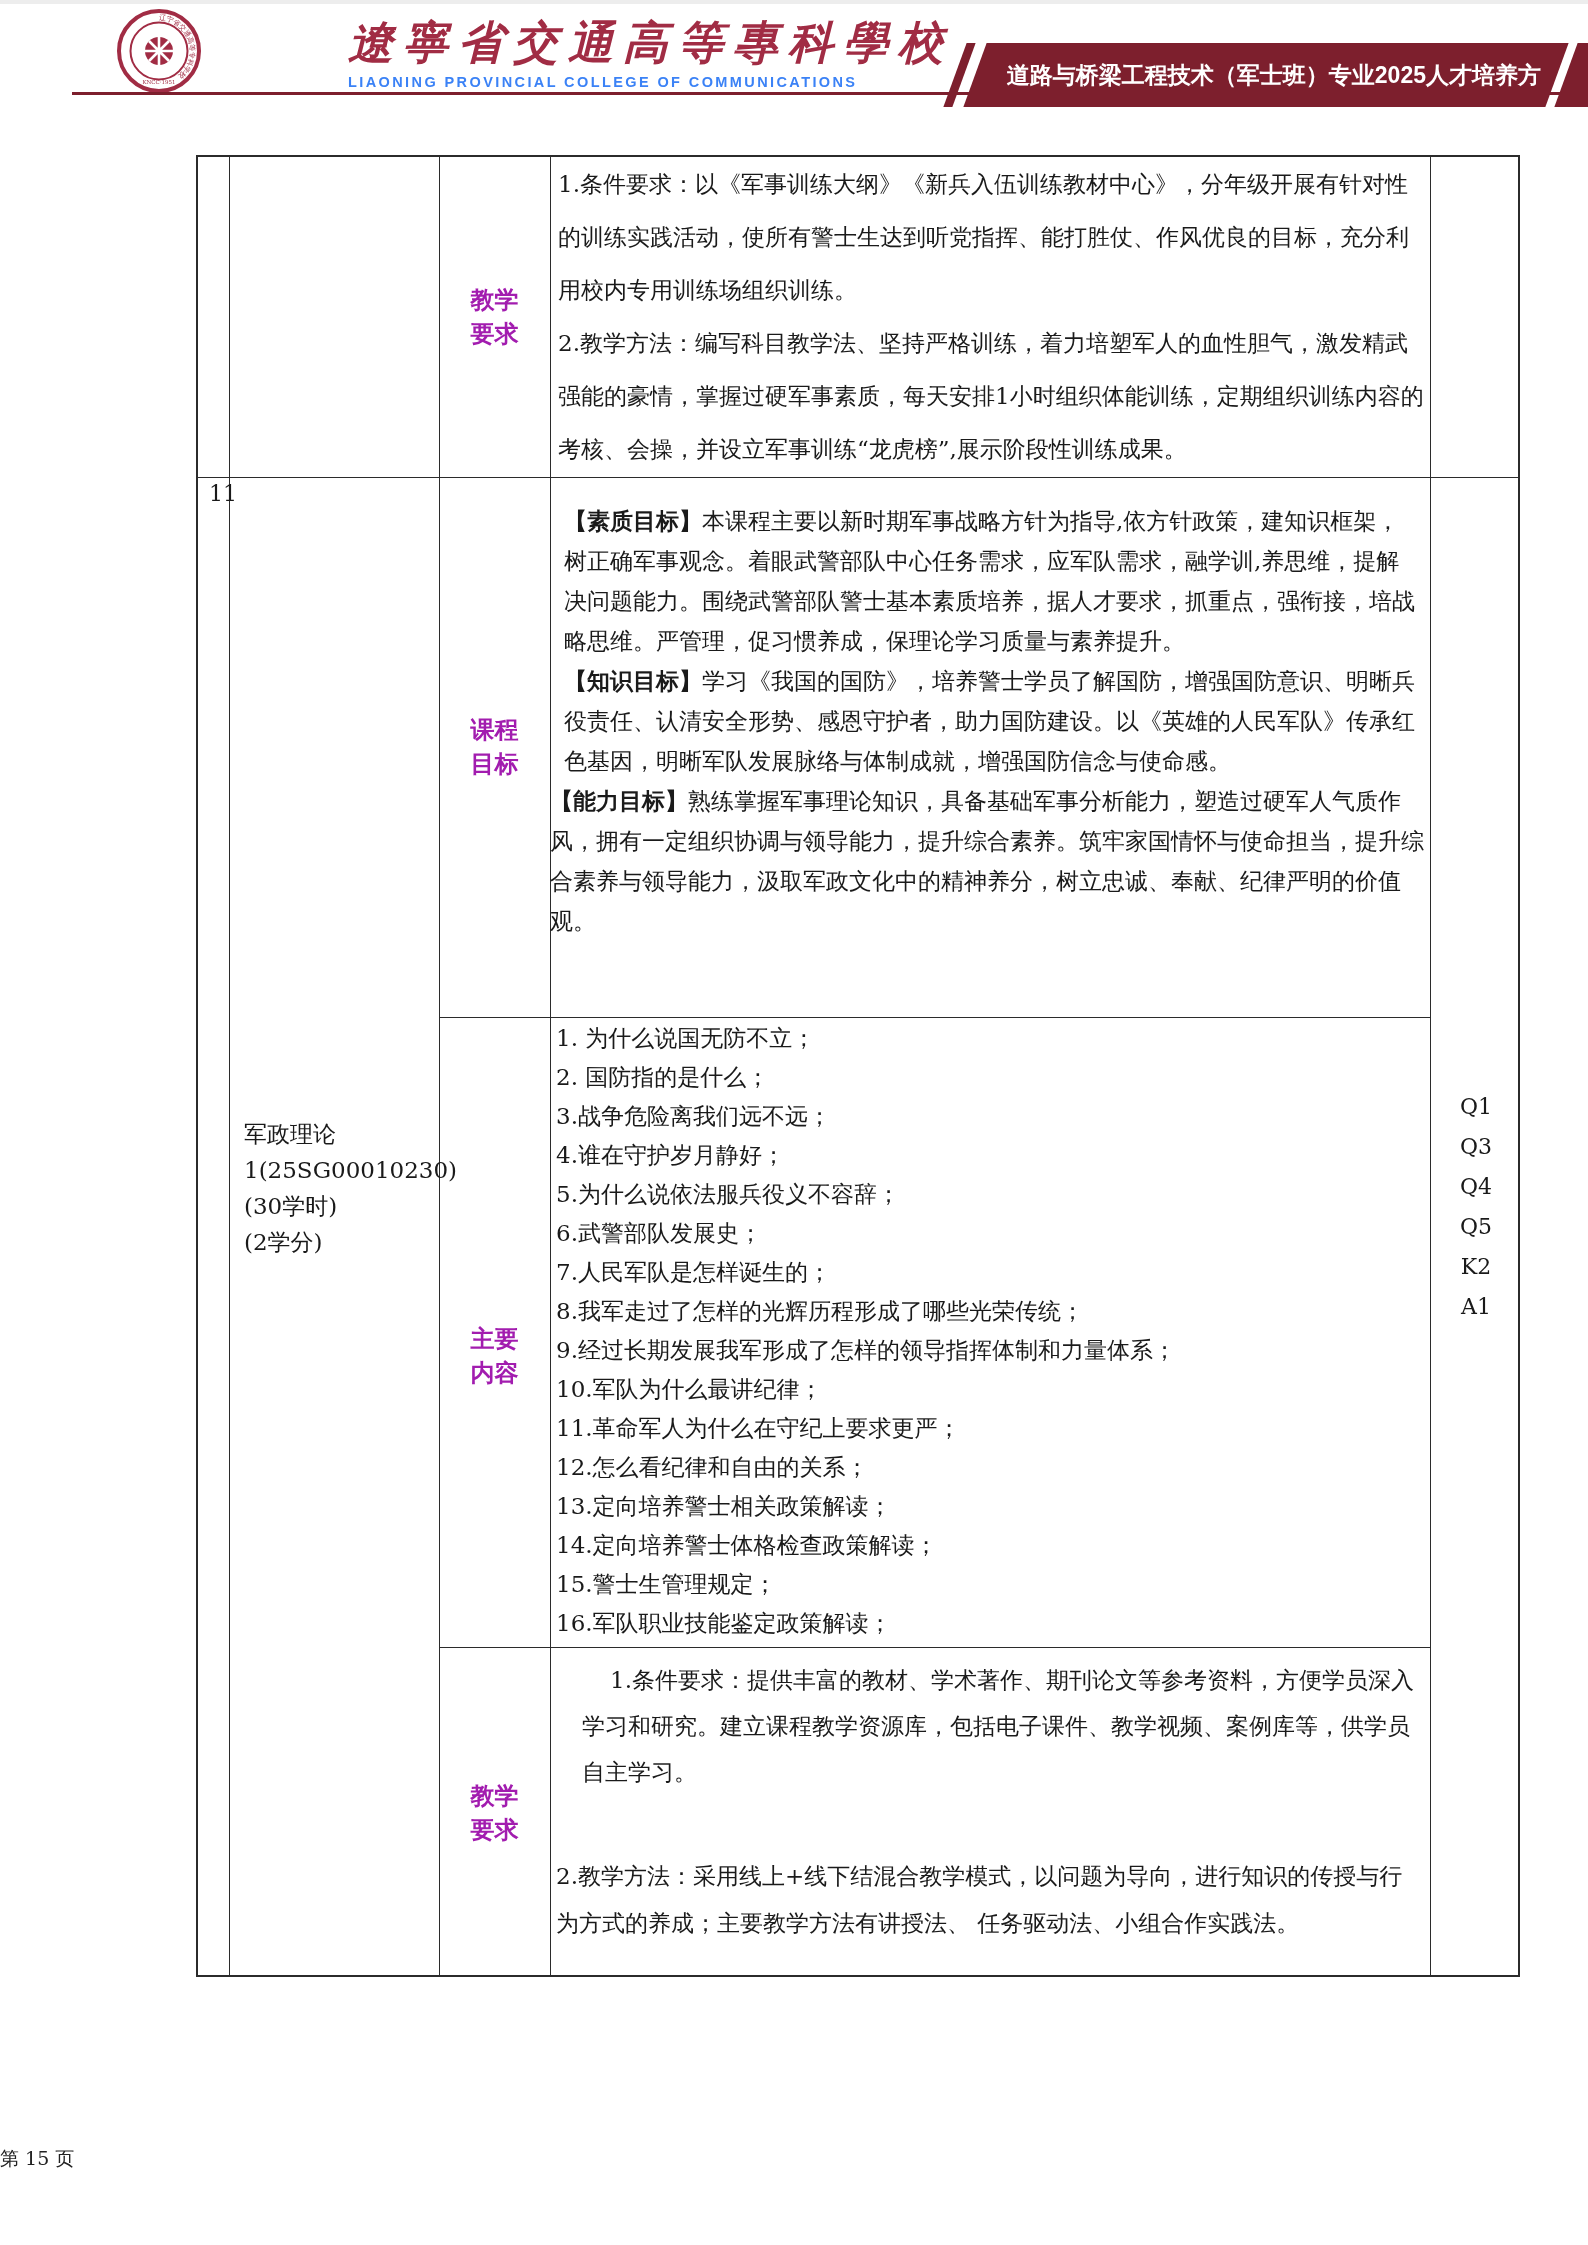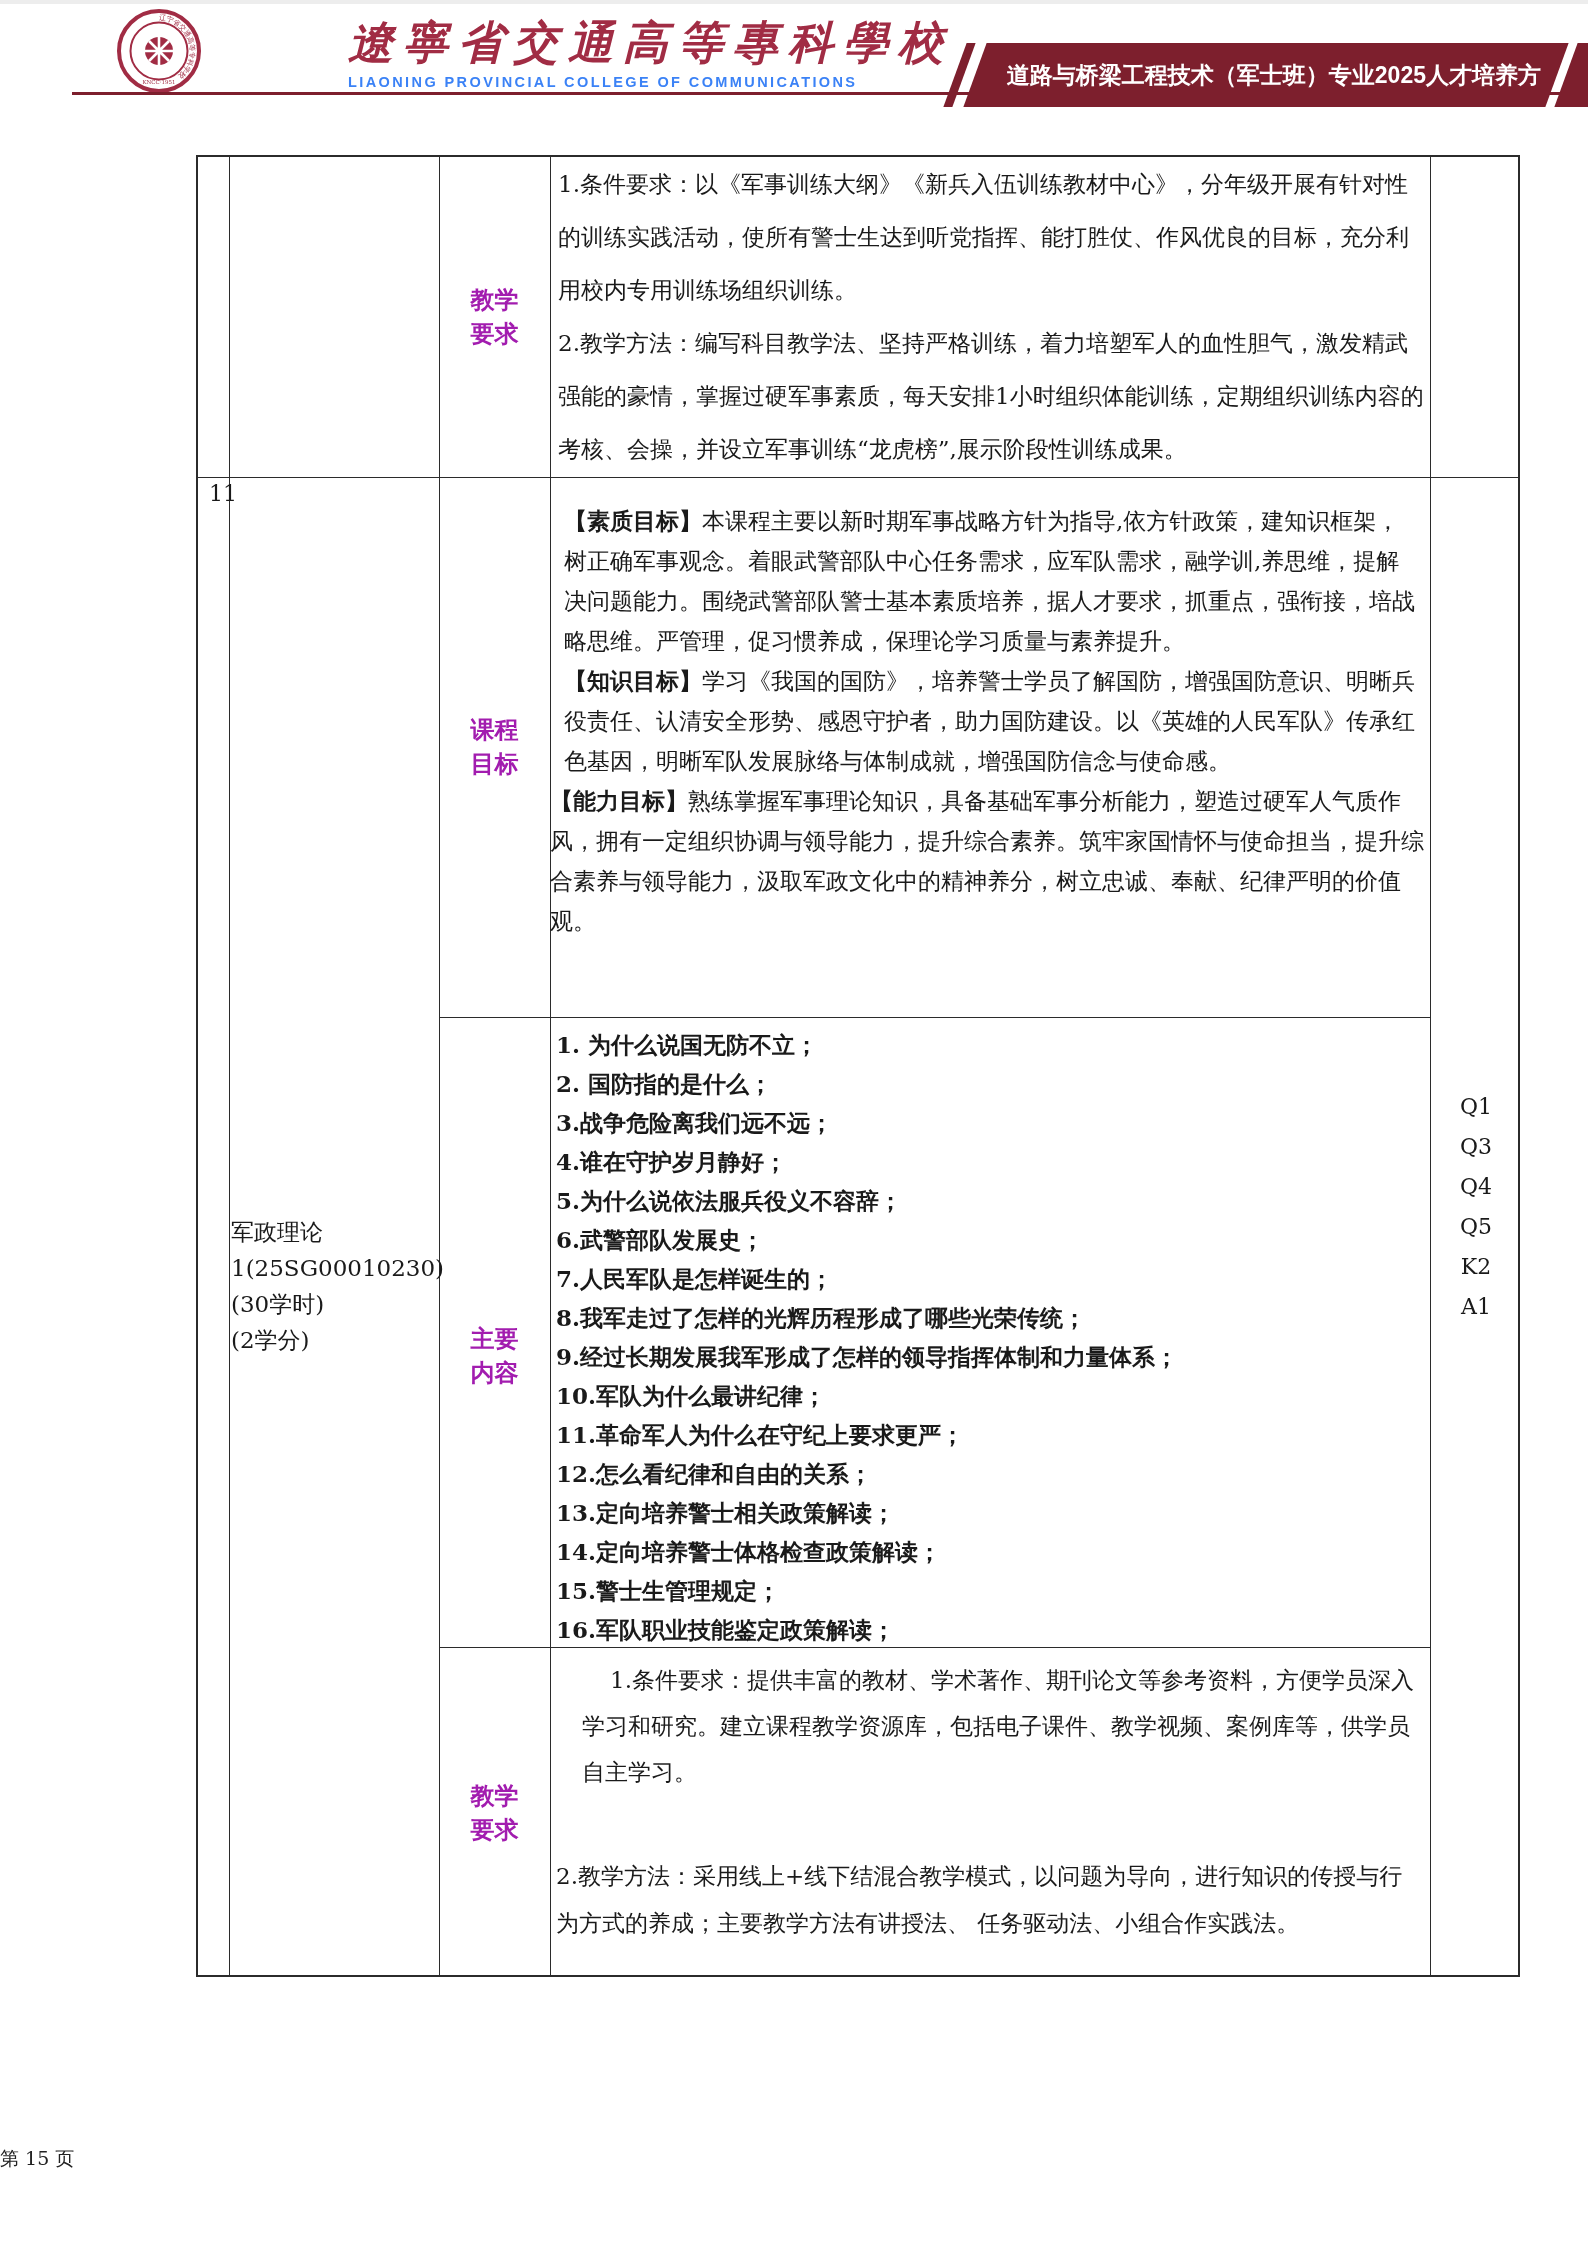--- a/index.html
+++ b/index.html
@@ -90,40 +90,40 @@
     <div class="cell lblcell" style="left:241px;top:0;width:111px;height:320px;">
       <div class="lbl">教学要求</div>
     </div>
     <div class="cell bodytext r1c" style="left:352px;top:0;width:880px;height:320px;padding:1px 4px 0 8px;">
       <p>1.条件要求：以《军事训练大纲》《新兵入伍训练教材中心》，分年级开展有针对性的训练实践活动，使所有警士生达到听党指挥、能打胜仗、作风优良的目标，充分利用校内专用训练场组织训练。</p>
       <p>2.教学方法：编写科目教学法、坚持严格训练，着力培塑军人的血性胆气，激发精武强能的豪情，掌握过硬军事素质，每天安排1小时组织体能训练，定期组织训练内容的考核、会操，并设立军事训练“龙虎榜”,展示阶段性训练成果。</p>
     </div>
 
     <div class="cell rowno" style="left:0;top:320px;width:31px;height:100px;">11</div>
 
-    <div class="cell course" style="left:31px;top:1057px;width:209px;padding-left:2px;">
+    <div class="cell course" style="left:31px;top:959px;width:209px;padding-left:15px;">
         <div>军政理论</div>
         <div>1(25SG00010230)</div>
         <div>(30学时)</div>
         <div>(2学分)</div>
       </div>
 
     <div class="cell lblcell" style="left:241px;top:320px;width:111px;height:540px;">
       <div class="lbl">课程目标</div>
     </div>
     <div class="cell bodytext goals" style="left:352px;top:320px;width:880px;height:540px;padding-top:24px;">
       <p class="gpad"><b>【素质目标】</b><span>本课程主要以新时期军事战略方针为指导,依方针政策，建知识框架，树正确军事观念。着眼武警部队中心任务需求，应军队需求，融学训,养思维，提解决问题能力。围绕武警部队警士基本素质培养，据人才要求，抓重点，强衔接，培战略思维。严管理，促习惯养成，保理论学习质量与素养提升。</span></p>
       <p class="gpad"><b>【知识目标】</b><span>学习《我国的国防》，培养警士学员了解国防，增强国防意识、明晰兵役责任、认清安全形势、感恩守护者，助力国防建设。以《英雄的人民军队》传承红色基因，明晰军队发展脉络与体制成就，增强国防信念与使命感。</span></p>
       <p class="gflush"><b>【能力目标】</b><span>熟练掌握军事理论知识，具备基础军事分析能力，塑造过硬军人气质作风，拥有一定组织协调与领导能力，提升综合素养。筑牢家国情怀与使命担当，提升综合素养与领导能力，汲取军政文化中的精神养分，树立忠诚、奉献、纪律严明的价值观。</span></p>
     </div>
 
     <div class="cell lblcell" style="left:241px;top:860px;width:111px;height:630px;margin-top:24px;">
       <div class="lbl">主要内容</div>
     </div>
-    <div class="cell bodytext mclist" style="left:352px;top:860px;width:880px;height:630px;padding:8px 0 0 6px;font-weight:bold;">
+    <div class="cell bodytext mclist" style="left:352px;top:860px;width:880px;height:630px;padding:2px 0 0 6px;">
         <div>1.&nbsp;为什么说国无防不立；</div>
         <div>2.&nbsp;国防指的是什么；</div>
         <div>3.战争危险离我们远不远；</div>
         <div>4.谁在守护岁月静好；</div>
         <div>5.为什么说依法服兵役义不容辞；</div>
         <div>6.武警部队发展史；</div>
         <div>7.人民军队是怎样诞生的；</div>
         <div>8.我军走过了怎样的光辉历程形成了哪些光荣传统；</div>
         <div>9.经过长期发展我军形成了怎样的领导指挥体制和力量体系；</div>
         <div>10.军队为什么最讲纪律；</div>

